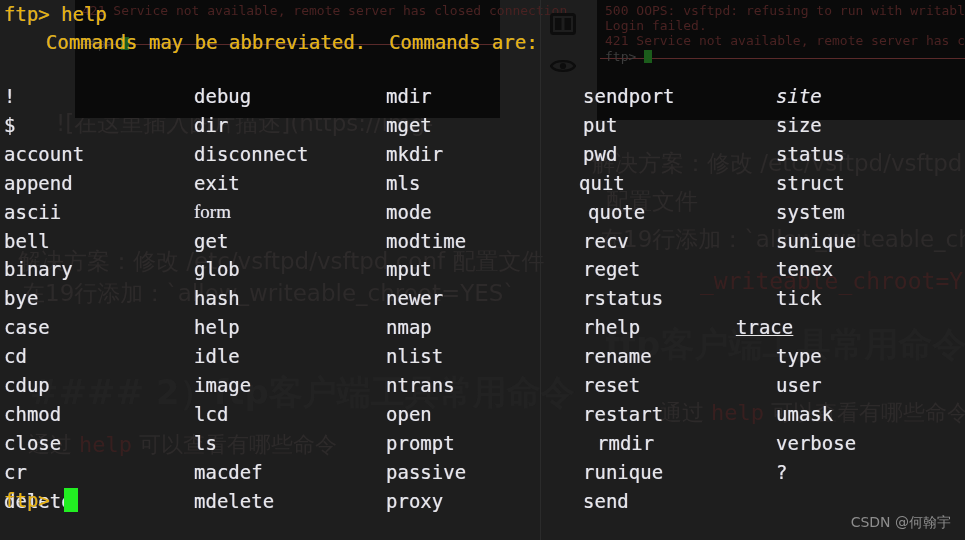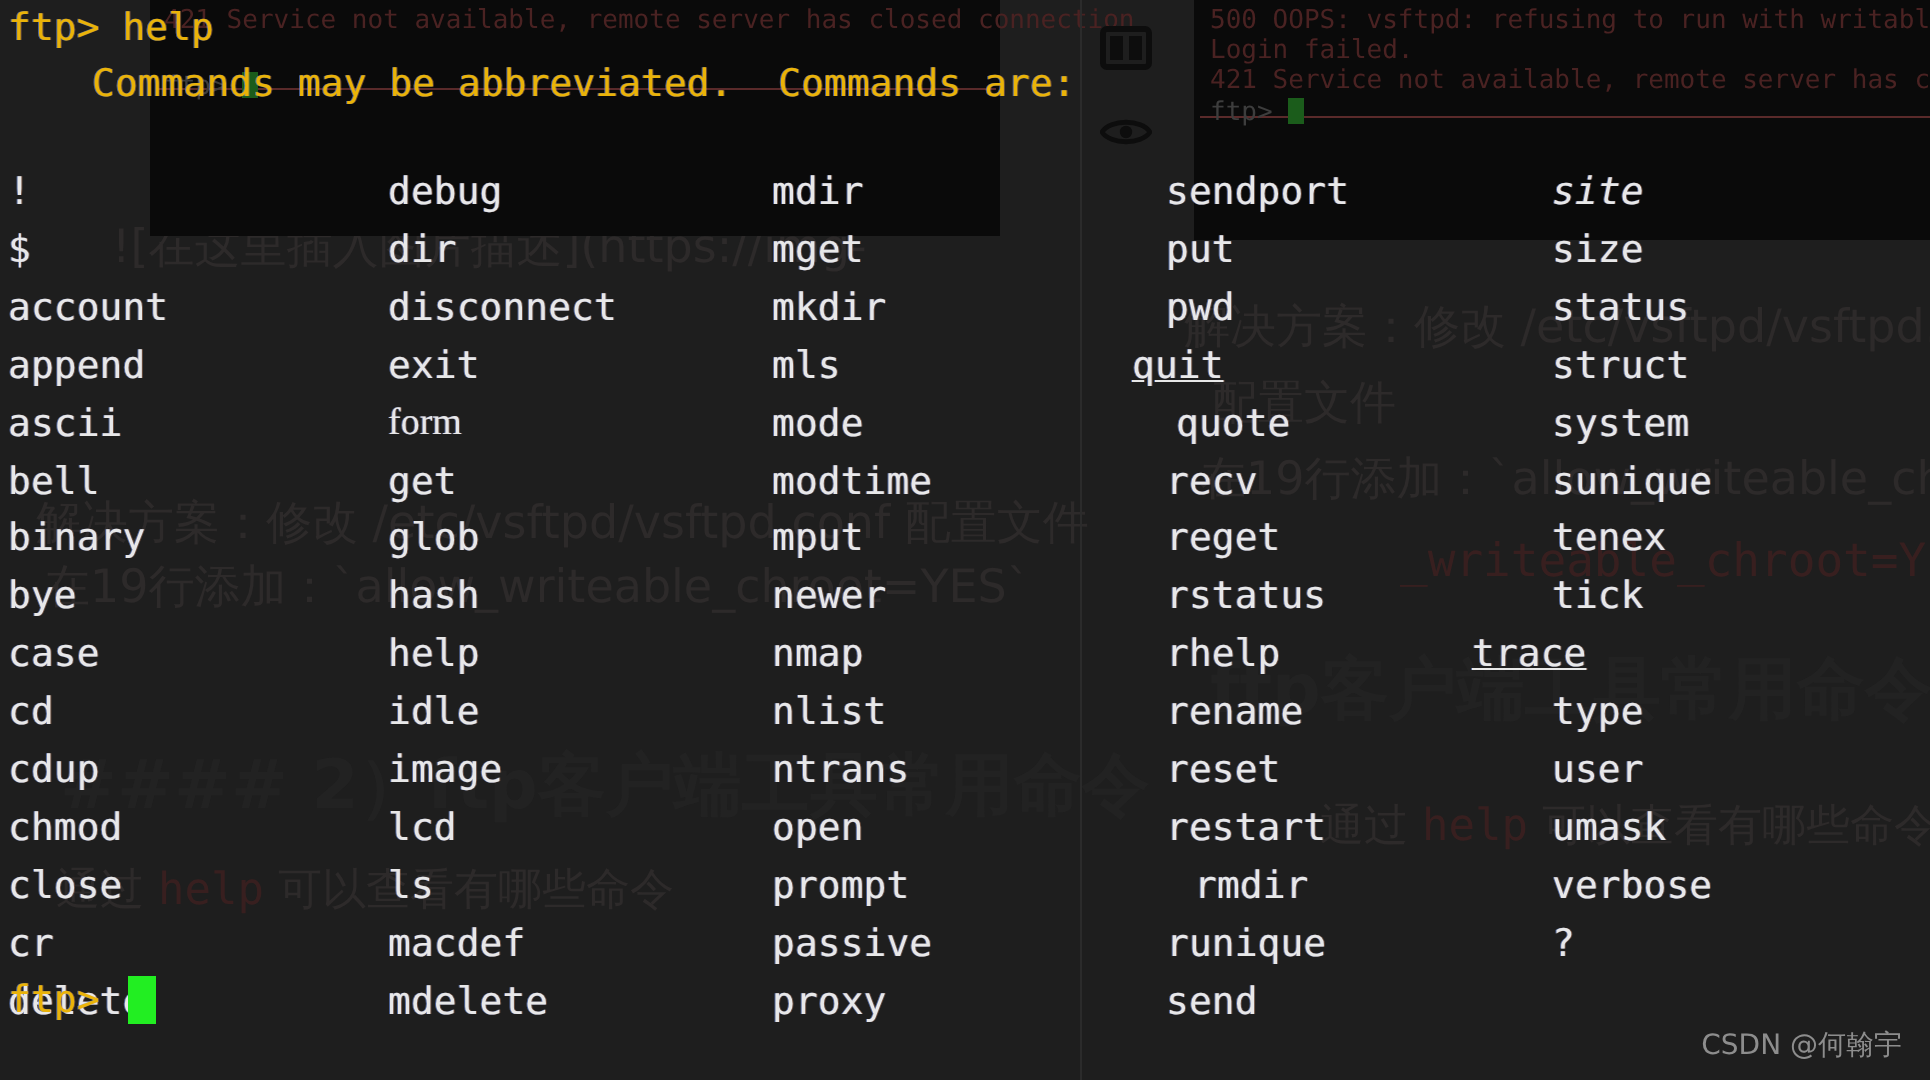--- a/index.html
+++ b/index.html
@@ -237,21 +237,21 @@
     <div class="cursor-block" style="left:64px; top:488px;"></div>
   </div>
 
   <div class="pane-divider"></div>
 
   <div id="pane-right-content">
     <div id="right-grid">
         <div class="cmd-cell" style="left: 583px; top: 85px;">sendport</div>
         <div class="cmd-cell" style="left: 583px; top: 113.9px;">put</div>
         <div class="cmd-cell" style="left: 583px; top: 142.8px;">pwd</div>
-        <div class="cmd-cell" style="left: 566px; top: 171.7px; text-decoration: underline;">quit</div>
+        <div class="cmd-cell" style="left: 579px; top: 171.7px;">quit</div>
         <div class="cmd-cell" style="left: 588px; top: 200.6px;">quote</div>
         <div class="cmd-cell" style="left: 583px; top: 229.5px;">recv</div>
         <div class="cmd-cell" style="left: 583px; top: 258.4px;">reget</div>
         <div class="cmd-cell" style="left: 583px; top: 287.3px;">rstatus</div>
         <div class="cmd-cell" style="left: 583px; top: 316.2px;">rhelp</div>
         <div class="cmd-cell" style="left: 583px; top: 345.1px;">rename</div>
         <div class="cmd-cell" style="left: 583px; top: 374px;">reset</div>
         <div class="cmd-cell" style="left: 583px; top: 402.9px;">restart</div>
         <div class="cmd-cell" style="left: 597px; top: 431.8px;">rmdir</div>
         <div class="cmd-cell" style="left: 583px; top: 460.7px;">runique</div>

